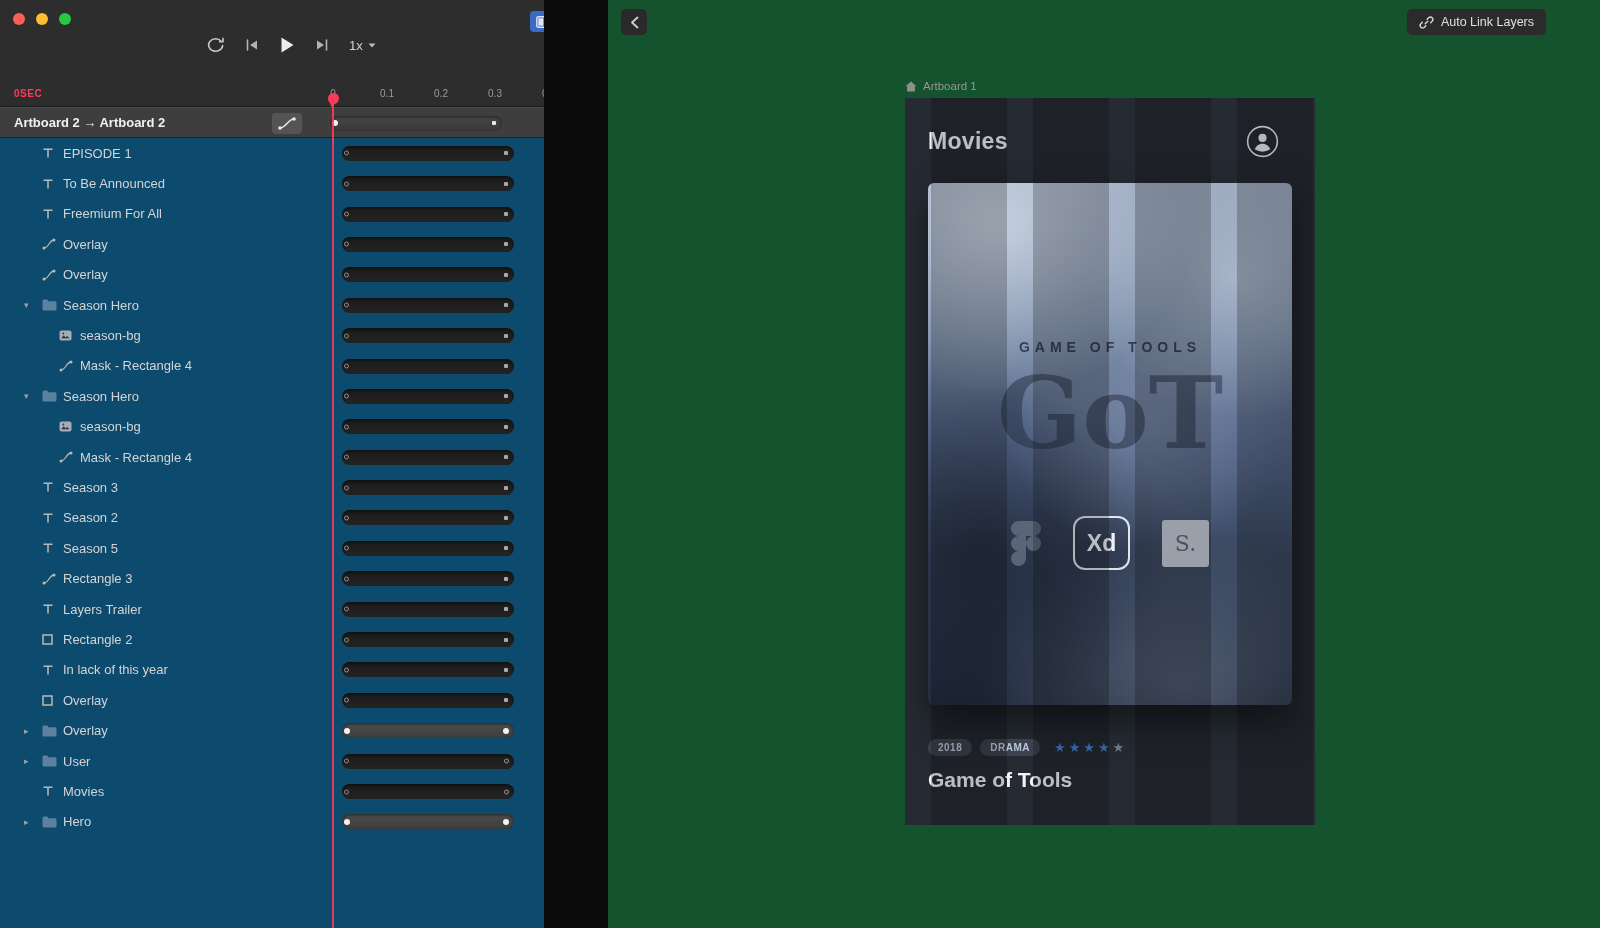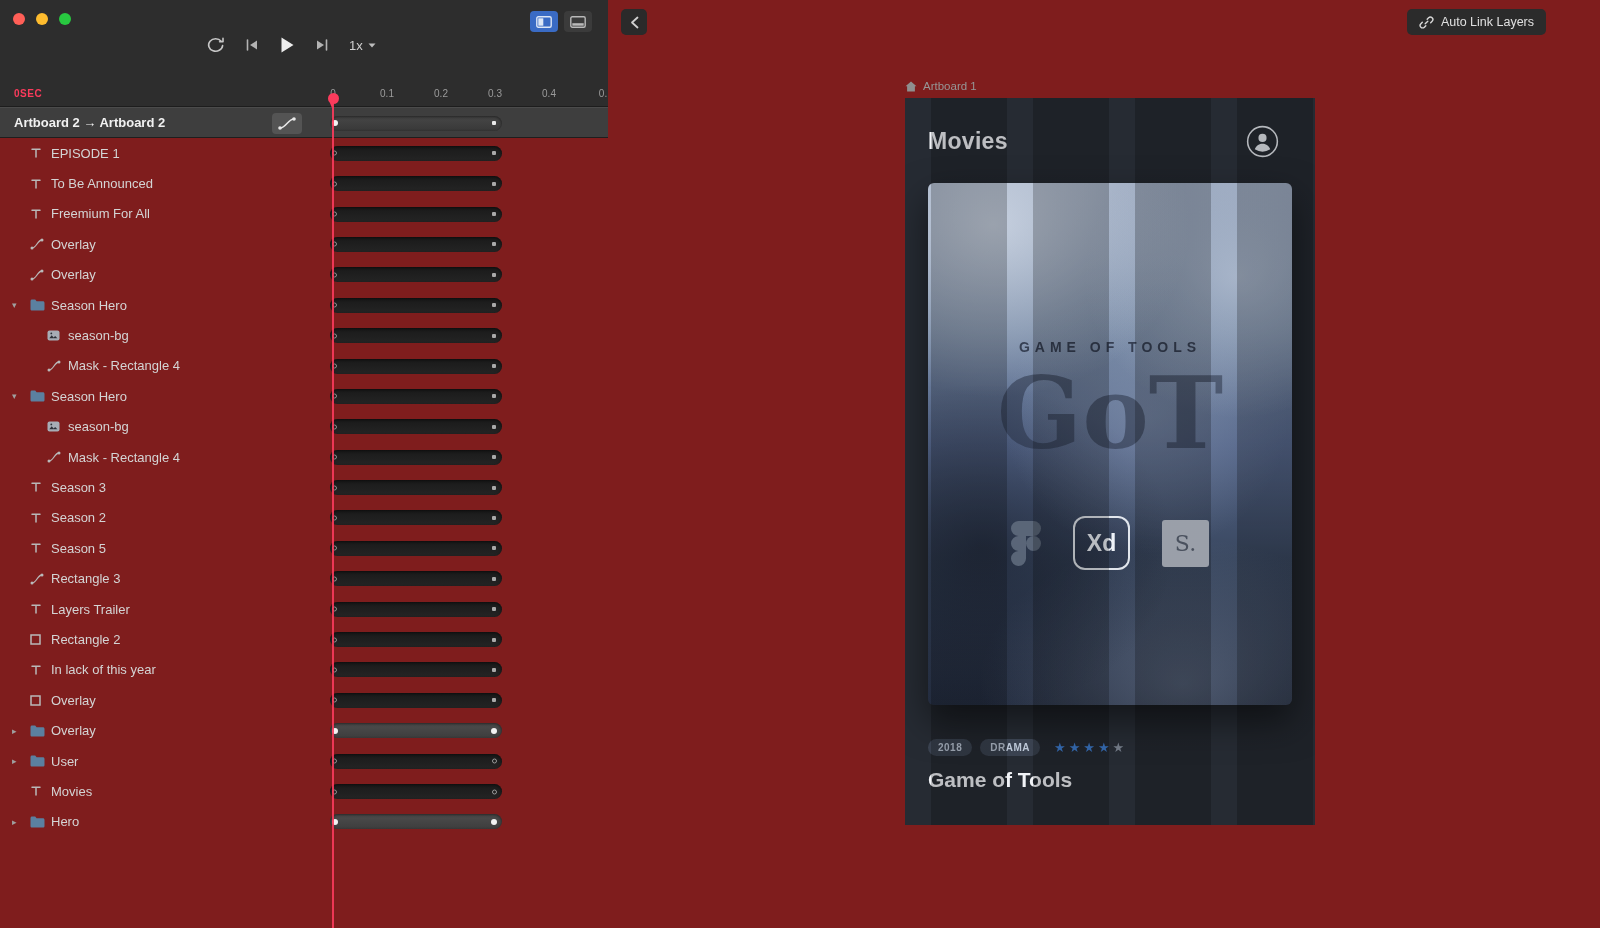--- a/index.html
+++ b/index.html
@@ -1,20 +1,20 @@
 <!DOCTYPE html>
 <html style="--accent: #fb3b5c; --folder-color: #5b80a0; --star-active: #3f7fd3; --star-inactive: #707884; --toggle-selected: #3a6bc4;"><head>
 <meta charset="utf-8">
 <style>
   * { margin:0; padding:0; box-sizing:border-box; }
   html,body { width:1600px; height:928px; background:#0b0b0b; font-family:"Liberation Sans", sans-serif; overflow:hidden; }
   #app { position:relative; width:1600px; height:928px; }
 
   
-  .timeline-panel { position:absolute; left:0; top:0; width:608px; height:928px; background:#7f1d1d; overflow:hidden; }
+  .timeline-panel { position:absolute; left:0; top:0; width:544px; height:928px; background:#0c4a6e; overflow:hidden; }
   .tl-toolbar { position:absolute; left:0; top:0; width:608px; height:80px; background:#2d2d2d; }
   .traffic { position:absolute; top:13px; width:12px; height:12px; border-radius:50%; }
   .t-close { left:13px; background:#ff5f57; }
   .t-min   { left:36px; background:#febc2e; }
   .t-zoom  { left:59px; background:#28c840; }
   .transport { position:absolute; left:206px; top:33px; height:24px; display:flex; align-items:center; gap:20px; }
   .tbtn { display:flex; align-items:center; justify-content:center; cursor:default; }
   .speed { font-size:13px; color:#cfcfcf; display:flex; align-items:center; gap:5px; }
   .view-toggles { position:absolute; right:16px; top:11px; display:flex; gap:6px; }
   .vtoggle { width:28px; height:21px; border-radius:4px; background:#3b3b3b; display:flex; align-items:center; justify-content:center; }
@@ -24,21 +24,21 @@
   .ruler { position:absolute; left:0; top:80px; width:608px; height:27px; background:#2d2d2d; border-bottom:1px solid #1d1d1d; }
   .zero-sec { position:absolute; left:14px; top:8px; font-size:10px; font-weight:bold; letter-spacing:.5px; color:var(--accent); }
   .tick { position:absolute; top:8px; transform:translateX(-50%); font-size:10px; color:#9b9b9b; }
 
   
   .transition-row { position:absolute; left:0; top:107px; width:608px; height:31px; background:#3e3e3e; border-top:1px solid #4b4b4b; border-bottom:1px solid #1e1e1e; }
   .transition-label { position:absolute; left:14px; top:7px; font-size:13px; color:#f1f1f1; font-weight:bold; }
   .easing-btn { position:absolute; left:272px; top:5px; width:30px; height:21px; background:#545454; border-radius:4px; display:flex; align-items:center; justify-content:center; }
 
   
-  .rows { position:absolute; left:0; top:138px; width:608px; }
+  .rows { position:absolute; left:0; top:138px; width:608px;padding-left:12px; }
   .layer-row { position:relative; height:30.4px; display:flex; align-items:center; padding-left:12px; }
   .layer-row.child { padding-left:29px; }
   .disclosure { width:18px; font-size:9px; color:#a0a0a0; flex:0 0 18px; }
   .layer-icon { width:18px; display:flex; align-items:center; color:#b9b9b9; flex:0 0 18px; }
   .layer-icon.folder { color:var(--folder-color); }
   .layer-label { margin-left:3px; font-size:13px; color:#d4d4d4; white-space:nowrap; }
 
   .track { position:absolute; left:330px; top:7.8px; width:172px; height:15px; border-radius:8px;
            background:linear-gradient(180deg,#1a1a1a,#242424); box-shadow:inset 0 1px 3px rgba(0,0,0,.55); }
   .kf { position:absolute; top:50%; transform:translateY(-50%); }
@@ -51,21 +51,21 @@
   .track.selected { background:linear-gradient(180deg,#474747,#383838); }
   .track.selected .kf-left { width:6px; height:6px; background:#f2f2f2; border:none; border-radius:50%; }
   .track.selected .kf-right { background:#e8e8e8; }
 
   
   .playhead-line { position:absolute; left:332px; top:100px; width:2px; height:828px; background:var(--accent); opacity:.9; z-index:20; }
   .playhead-pin { position:absolute; left:327.5px; top:93px; width:11px; height:11px; background:var(--accent); border-radius:50%; z-index:21; }
   .playhead-pin::after { content:""; position:absolute; left:2.8px; top:9.5px; border-left:2.7px solid transparent; border-right:2.7px solid transparent; border-top:5px solid var(--accent); }
 
   
-  .canvas { position:absolute; left:608px; top:0; width:992px; height:928px; background:#7f1d1d; }
+  .canvas { position:absolute; left:608px; top:0; width:992px; height:928px; background:#14532d; }
   .back-btn { position:absolute; left:13px; top:9px; width:26px; height:26px; background:#2a2a2a; border-radius:5px; display:flex; align-items:center; justify-content:center; }
   .auto-link-btn { position:absolute; right:54px; top:9px; height:26px; background:#2b2b2b; border-radius:5px; display:flex; align-items:center; gap:7px; padding:0 12px; color:#e0e0e0; font-size:12.5px; }
   .artboard-label { position:absolute; left:297px; top:80px; display:flex; align-items:flex-end; gap:6px; color:#969696; font-size:11.5px; }
 
   .artboard { position:absolute; left:297px; top:98px; width:410px; height:727px; background:#262b33; overflow:hidden; }
   .col-overlay { position:absolute; inset:0; background:repeating-linear-gradient(90deg, rgba(0,0,0,0) 0 26px, rgba(0,0,0,0.22) 26px 102px); z-index:6; pointer-events:none; }
   .ab-header-title { position:absolute; left:23px; top:30px; font-size:23px; font-weight:bold; color:#f2f4f8; letter-spacing:.3px; }
   .ab-avatar { position:absolute; right:36px; top:27px; width:33px; height:33px; }
 
   .poster { position:absolute; left:23px; top:85px; width:364px; height:522px; border-radius:6px; overflow:hidden;

